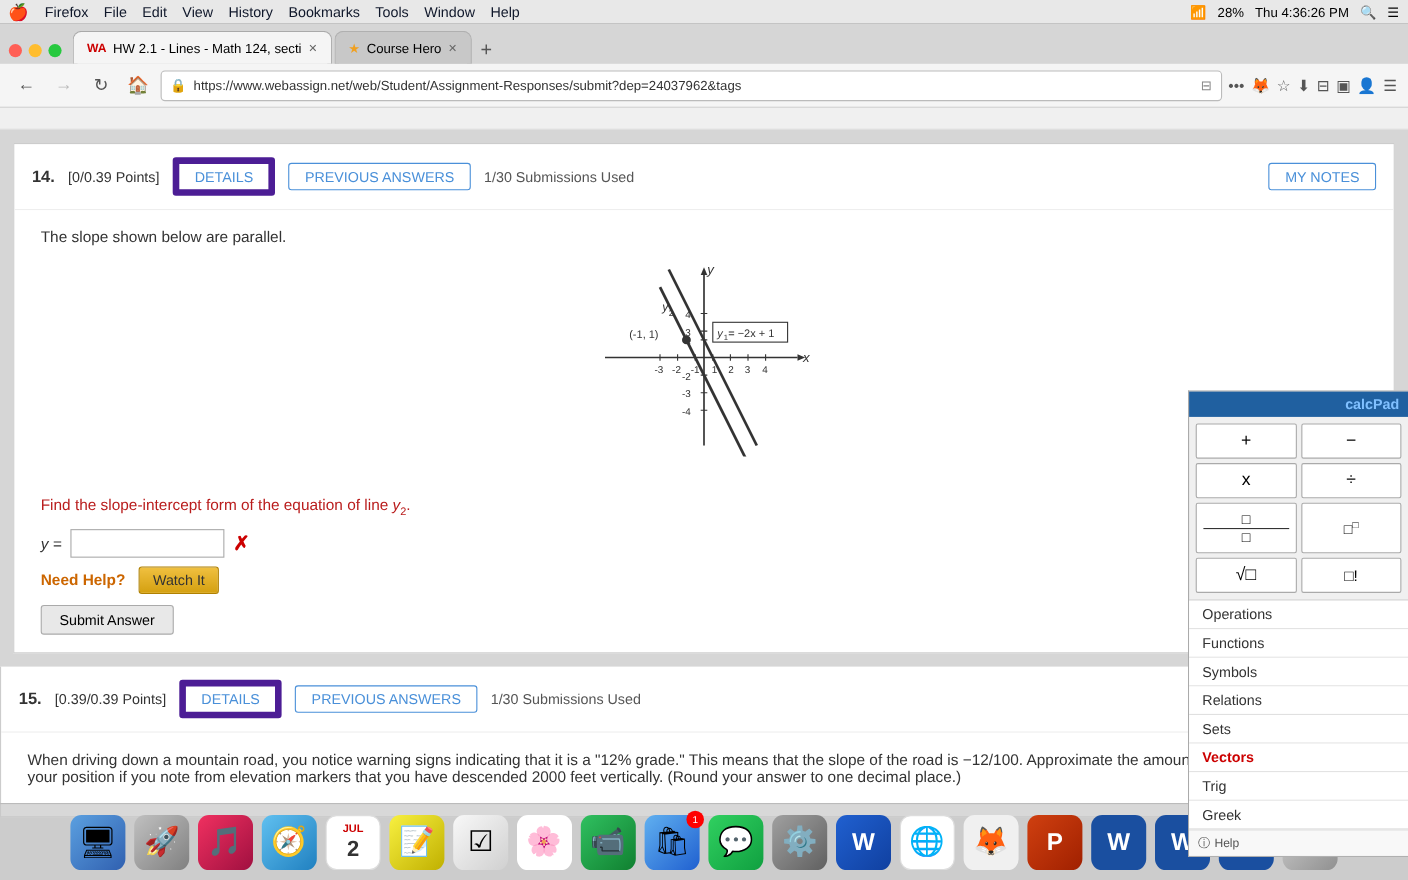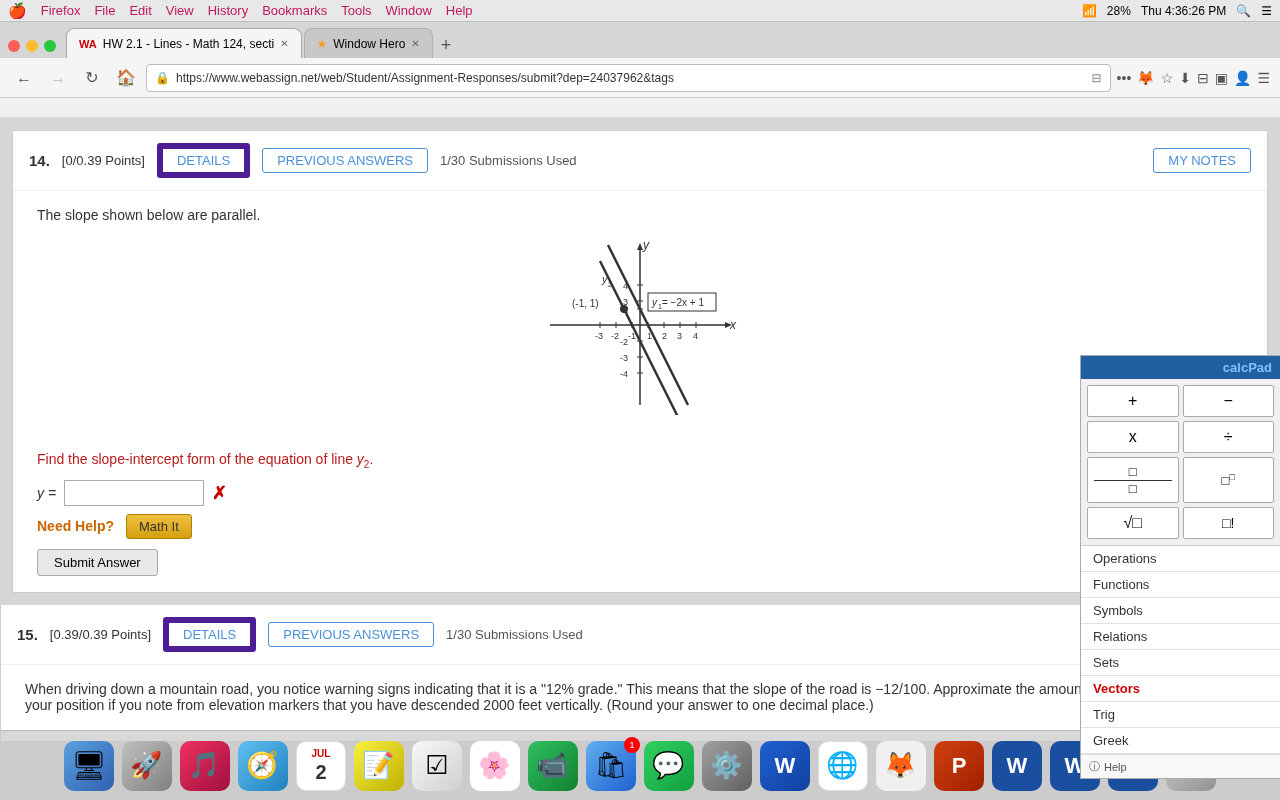--- a/index.html
+++ b/index.html
@@ -10,21 +10,21 @@
       background: #e8e8e8;
       height: 22px;
       display: flex;
       align-items: center;
       padding: 0 8px;
       font-size: 13px;
       border-bottom: 1px solid #c0c0c0;
       gap: 14px;
     }
     .menubar-apple { font-size: 15px; }
-    .menubar-item { color: #be185d; }
+    .menubar-item { color: #0f172a; }
     .menubar-right { margin-left: auto; display: flex; align-items: center; gap: 10px; font-size: 12px; }
 
     
     .tabbar {
       background: #d6d6d6;
       height: 36px;
       display: flex;
       align-items: flex-end;
       padding: 0 8px;
       gap: 2px;
@@ -324,21 +324,21 @@
     <div style="width:12px;height:12px;border-radius:50%;background:#ffbd2e;"></div>
     <div style="width:12px;height:12px;border-radius:50%;background:#27c93f;"></div>
   </div>
   <div class="tab active">
     <span style="font-size:11px;font-weight:bold;color:#c00;">WA</span>
     <span style="font-size:12px;max-width:180px;overflow:hidden;white-space:nowrap;">HW 2.1 - Lines - Math 124, secti</span>
     <span class="tab-close">✕</span>
   </div>
   <div class="tab inactive">
     <span class="tab-star">★</span>
-    <span style="font-size:12px;">Window Hero</span>
+    <span style="font-size:12px;">Course Hero</span>
     <span class="tab-close">✕</span>
   </div>
   <button class="tab-new">+</button>
 </div>
 
 <div class="navbar">
   <button class="nav-btn">←</button>
   <button class="nav-btn" disabled="">→</button>
   <button class="nav-btn">↻</button>
   <button class="nav-btn">🏠</button>
@@ -445,21 +445,21 @@
     
     <div class="answer-row">
       <span class="answer-label">y =</span>
       <input class="answer-input" type="text" value="" style="">
       <span class="wrong-mark">✗</span>
     </div>
 
     
     <div class="help-row">
       <span class="need-help">Need Help?</span>
-      <button class="watch-it-btn">Math It</button>
+      <button class="watch-it-btn">Watch It</button>
     </div>
 
     <button class="submit-btn">Submit Answer</button>
   </div>
 </div>
 
 <div class="q15-block">
   <div class="question-header">
     <span class="question-num">15.</span>
     <span class="points-badge">[0.39/0.39 Points]</span>

